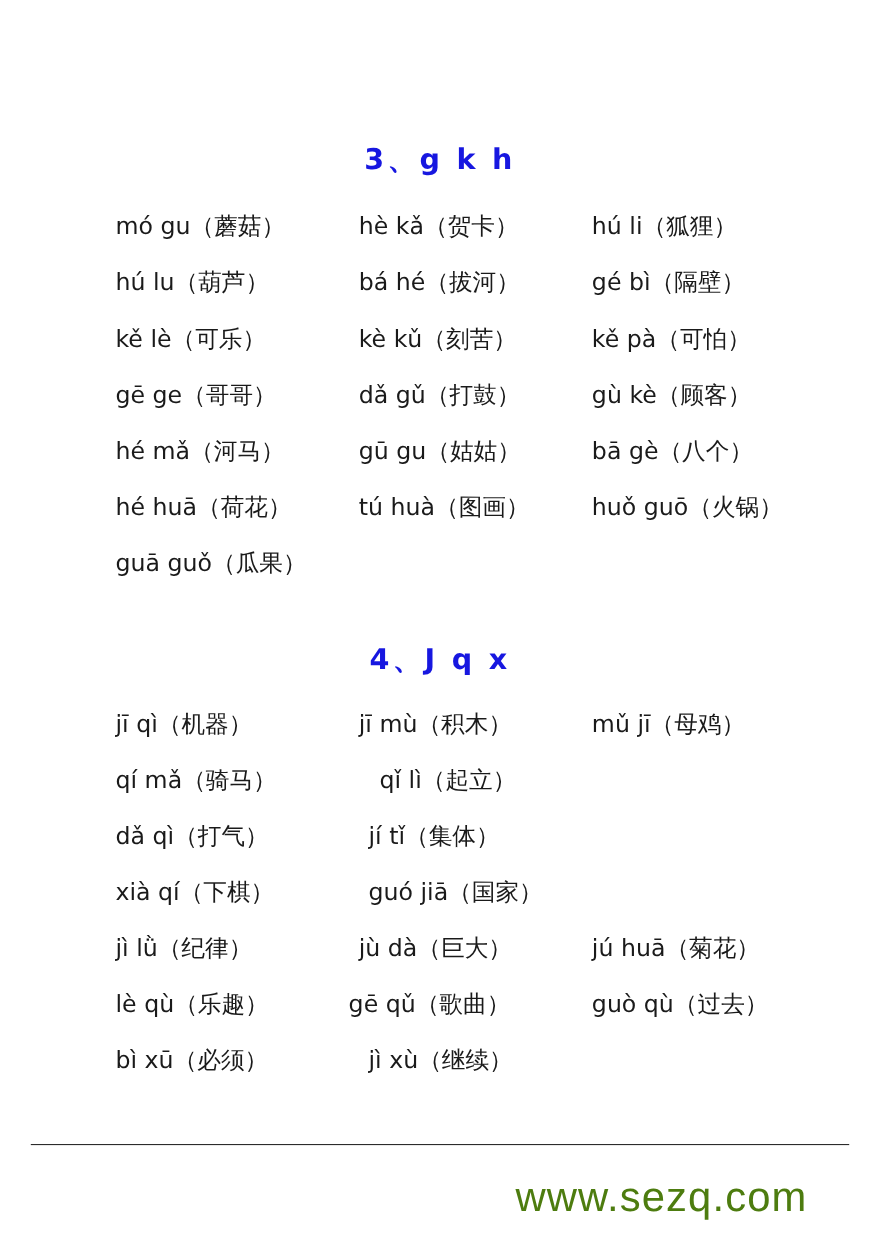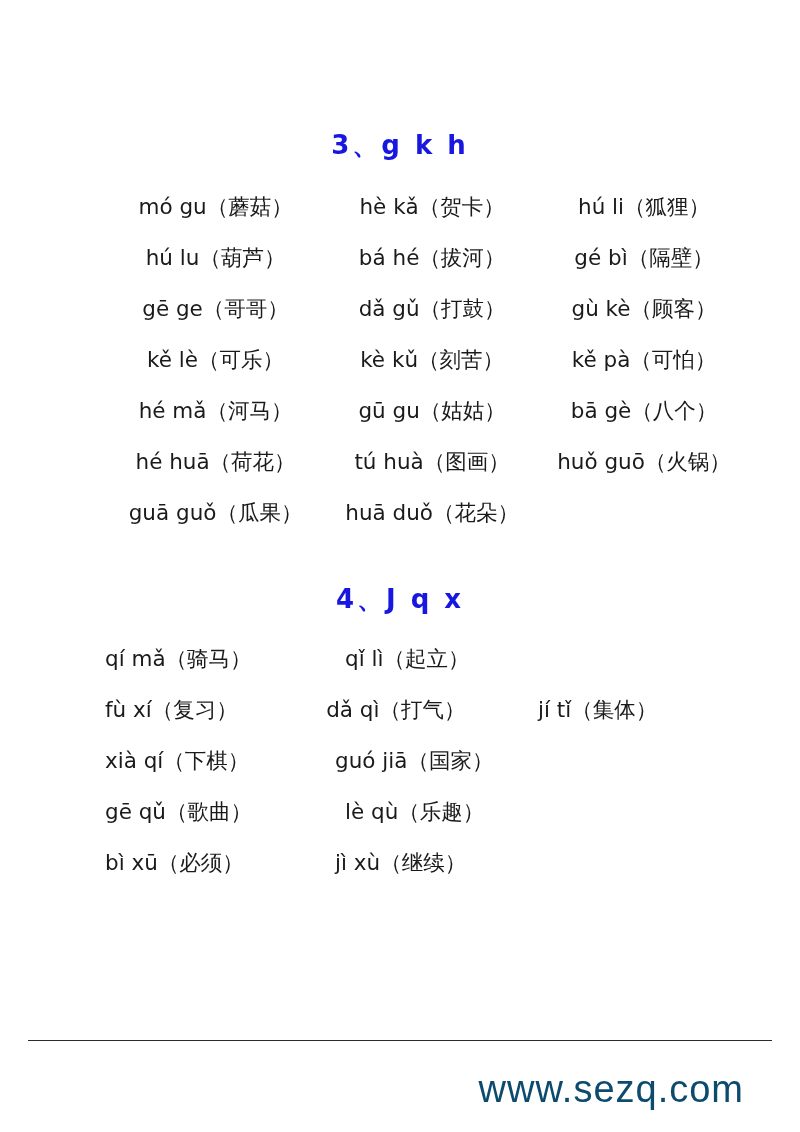--- a/index.html
+++ b/index.html
@@ -50,35 +50,35 @@
   }
   .cell {
     font-size: 21.5px;
     line-height: 51px;
     white-space: nowrap;
     color: #1a1a1a;
   }
   .col-0 { width: 240px; }
   .col-1 { width: 230px; }
   .col-2 { width: 230px; }
-  #section-1 .grid { padding-top: 18px; text-align: center; }
+  #section-1 .grid { padding-top: 18px; }
   #section-2 .grid { padding-top: 16px; }
   .hr {
     position: absolute;
     left: 28px;
     right: 28px;
     top: 1040px;
     border-top: 1px solid #2c2c2c;
   }
   .watermark {
     position: absolute;
-    right: 56px;
+    right: 66px;
     top: 1068px;
     font-size: 38px;
-    color: #0c4a6e;
+    color: #4d7c0f;
     letter-spacing: 1px;
     font-family: "Liberation Sans", sans-serif;
   }
 </style>
 </head>
 <body>
 
 <div class="page">
 
   <div class="section" id="section-1">
@@ -88,66 +88,75 @@
         <div class="cell col-0">mó gu（蘑菇）</div>
         <div class="cell col-1">hè kǎ（贺卡）</div>
         <div class="cell col-2">hú li（狐狸）</div>
       </div>
       <div class="row">
         <div class="cell col-0">hú lu（葫芦）</div>
         <div class="cell col-1">bá hé（拔河）</div>
         <div class="cell col-2">gé bì（隔壁）</div>
       </div>
       <div class="row">
+        <div class="cell col-0">kě lè（可乐）</div>
+        <div class="cell col-1">kè kǔ（刻苦）</div>
+        <div class="cell col-2">kě pà（可怕）</div>
+      </div>
+      <div class="row">
         <div class="cell col-0">gē ge（哥哥）</div>
         <div class="cell col-1">dǎ gǔ（打鼓）</div>
         <div class="cell col-2">gù kè（顾客）</div>
-      </div>
-      <div class="row">
-        <div class="cell col-0">kě lè（可乐）</div>
-        <div class="cell col-1">kè kǔ（刻苦）</div>
-        <div class="cell col-2">kě pà（可怕）</div>
       </div>
       <div class="row">
         <div class="cell col-0">hé mǎ（河马）</div>
         <div class="cell col-1">gū gu（姑姑）</div>
         <div class="cell col-2">bā gè（八个）</div>
       </div>
       <div class="row">
         <div class="cell col-0">hé huā（荷花）</div>
         <div class="cell col-1">tú huà（图画）</div>
         <div class="cell col-2">huǒ guō（火锅）</div>
       </div>
       <div class="row">
         <div class="cell col-0">guā guǒ（瓜果）</div>
-        <div class="cell col-1">huā duǒ（花朵）</div>
         <div class="cell col-2"></div>
       </div>
     </div>
   </div>
 
   <div class="section" id="section-2">
     <div class="section-title">4、J  q  x</div>
     <div class="grid">
       <div class="row">
+        <div class="cell col-0">jī qì（机器）</div>
+        <div class="cell col-1">jī mù（积木）</div>
+        <div class="cell col-2">mǔ jī（母鸡）</div>
+      </div>
+      <div class="row">
         <div class="cell col-0">qí mǎ（骑马）</div>
         <div class="cell col-1">qǐ lì（起立）</div>
       </div>
       <div class="row">
-        <div class="cell col-0">fù xí（复习）</div>
         <div class="cell col-1">dǎ qì（打气）</div>
         <div class="cell col-2">jí tǐ（集体）</div>
       </div>
       <div class="row">
         <div class="cell col-1">xià qí（下棋）</div>
         <div class="cell col-2">guó jiā（国家）</div>
       </div>
       <div class="row">
+        <div class="cell col-0">jì lǜ（纪律）</div>
+        <div class="cell col-1">jù dà（巨大）</div>
+        <div class="cell col-2">jú huā（菊花）</div>
+      </div>
+      <div class="row">
+        <div class="cell col-1">lè qù（乐趣）</div>
         <div class="cell col-0">gē qǔ（歌曲）</div>
-        <div class="cell col-1">lè qù（乐趣）</div>
+        <div class="cell col-2">guò qù（过去）</div>
       </div>
       <div class="row">
         <div class="cell col-1">bì xū（必须）</div>
         <div class="cell col-2">jì xù（继续）</div>
       </div>
     </div>
   </div>
 
   <div class="hr"></div>
   <div class="watermark">www.sezq.com</div>

